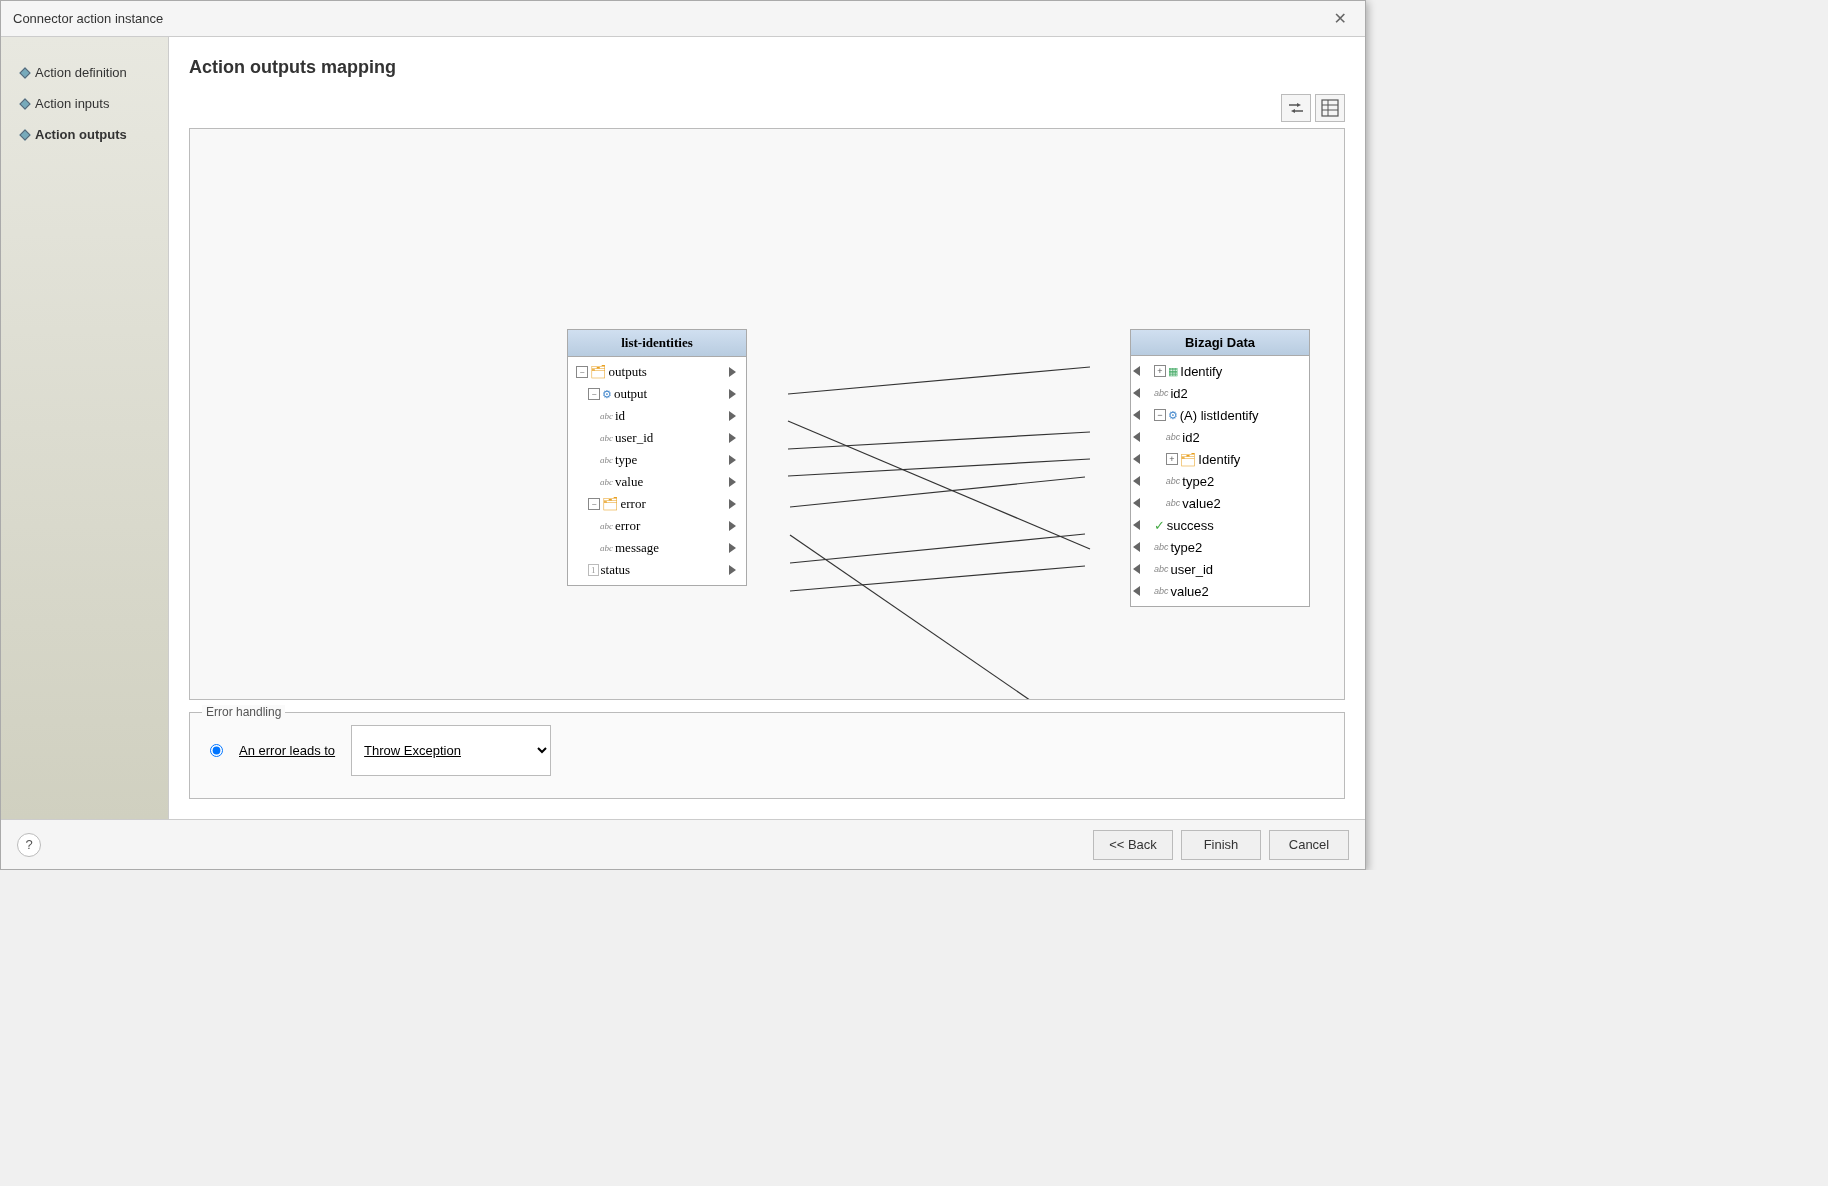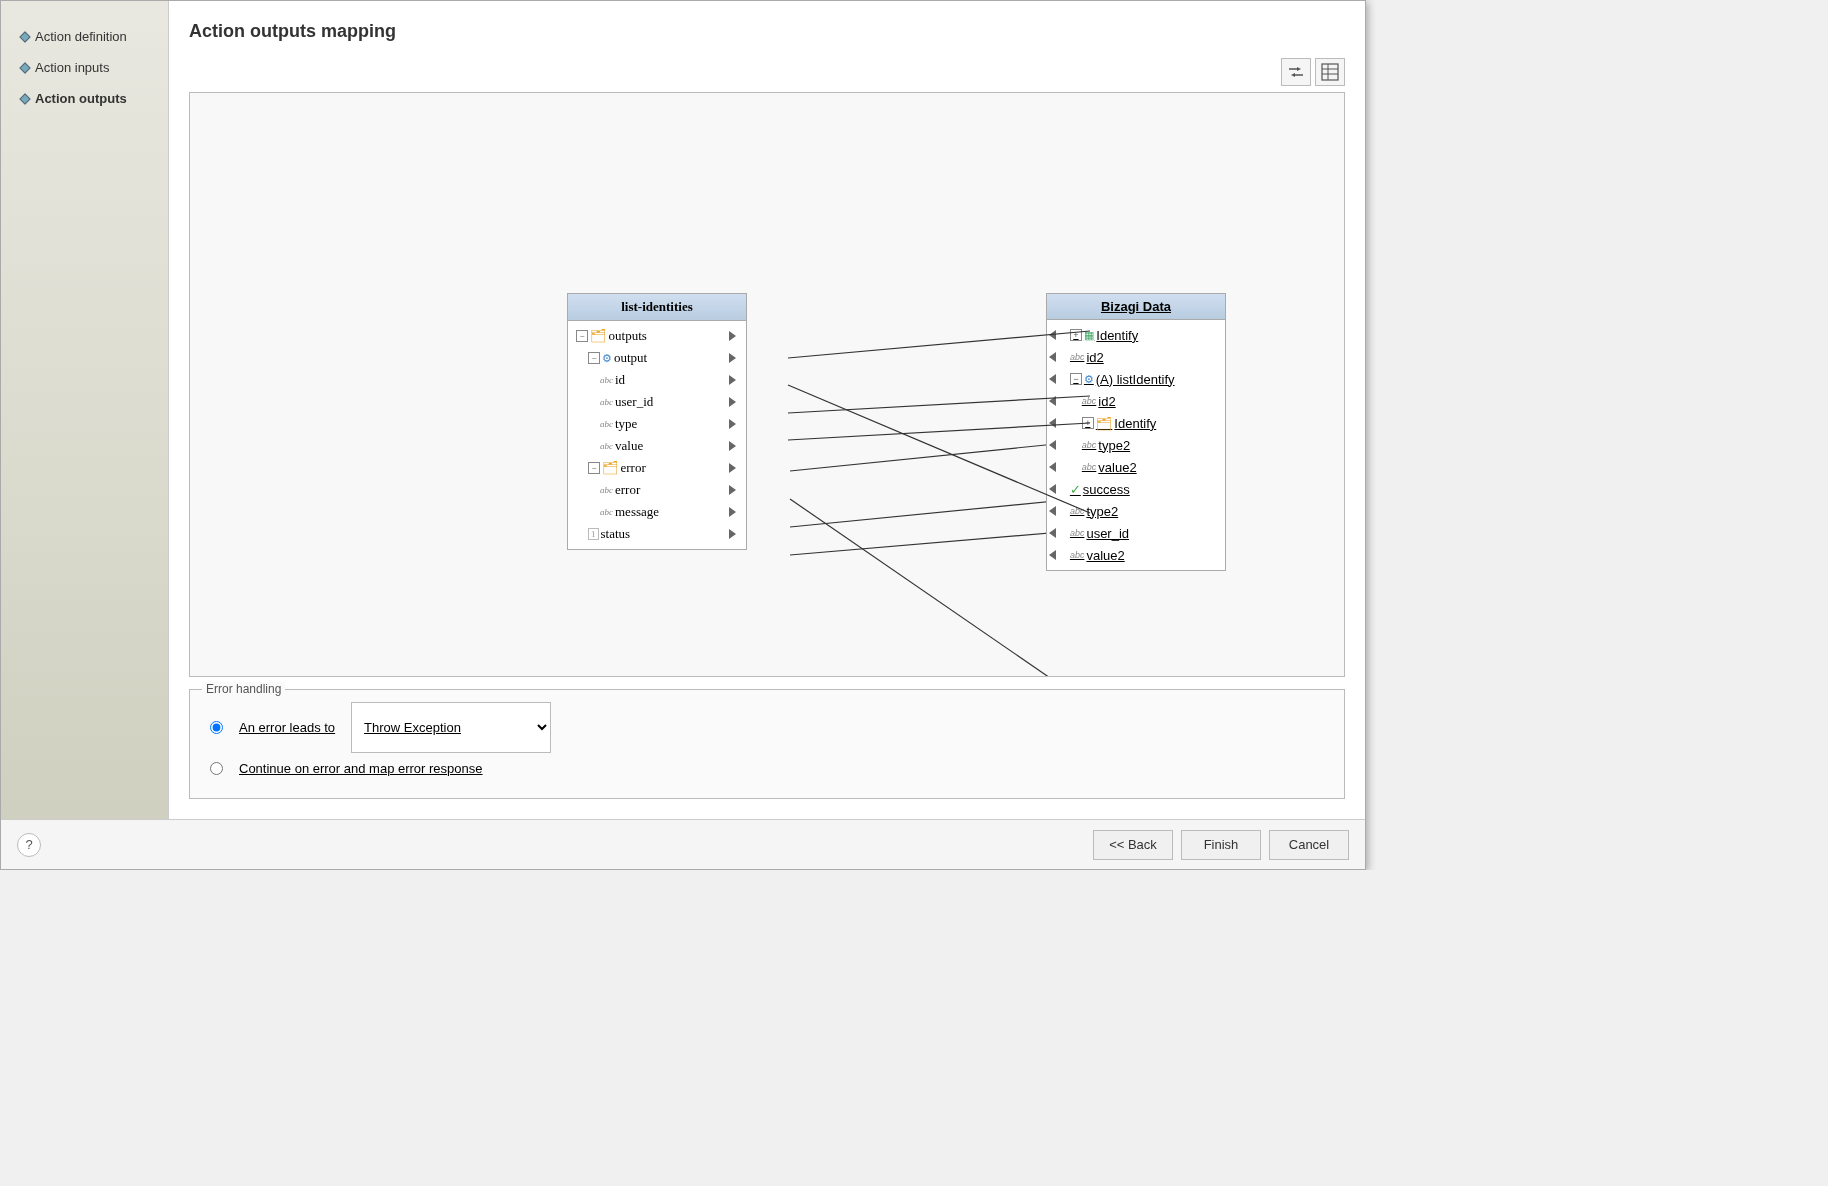--- a/index.html
+++ b/index.html
@@ -291,20 +291,24 @@
       align-items: center;
       width: 100%;
       gap: 2px;
     }
   </style>
 </head>
 <body>
 
 <div class="dialog">
 
+  <div class="title-bar">
+    <span class="title-bar-text">Connector action instance</span>
+    <button class="close-btn">✕</button>
+  </div>
 
   <div class="content">
 
     <div class="sidebar">
       <div class="sidebar-item">
         <div class="sidebar-diamond"></div>
         <span>Action definition</span>
       </div>
       <div class="sidebar-item">
         <div class="sidebar-diamond"></div>
@@ -455,21 +459,21 @@
                   <span>status</span>
                 </div>
                 <div class="connector-port">
                     <div class="port-arrow"></div>
                   </div>
               </div>
 
             </div>
           </div>
 
-          <div class="mapping-table" style="left:856px; top:200px;text-decoration:underline;">
+          <div class="mapping-table" style="left:940px; top:200px;">
             <div class="mapping-table-header">Bizagi Data</div>
             <div class="mapping-table-body">
 
               <div class="tree-row">
                 <div class="connector-port" style="margin-left:0;margin-right:4px;">
                     <div class="port-arrow-right"></div>
                   </div>
                 <div class="row-content indent-1">
                   <div class="icon-expand">+</div>
                   <span style="color:#44aa66;font-size:11px;">▦</span>
@@ -603,24 +607,20 @@
           <input type="radio" name="error-action" id="radio1" checked="" style="">
           <label for="radio1">An error leads to</label>
           <div class="dropdown-wrapper">
             <select class="dropdown-select">
               <option>Throw Exception</option>
               <option>Continue on error</option>
             </select>
           </div>
         </div>
 
-        <div class="radio-row">
-          <input type="radio" name="error-action" id="radio2" style="">
-          <label for="radio2">Continue on error and map error response</label>
-        </div>
       </div>
 
     </div>
   </div>
 
   <div class="footer">
     <div class="footer-left">
       <button class="help-btn">?</button>
     </div>
     <div class="footer-right">

